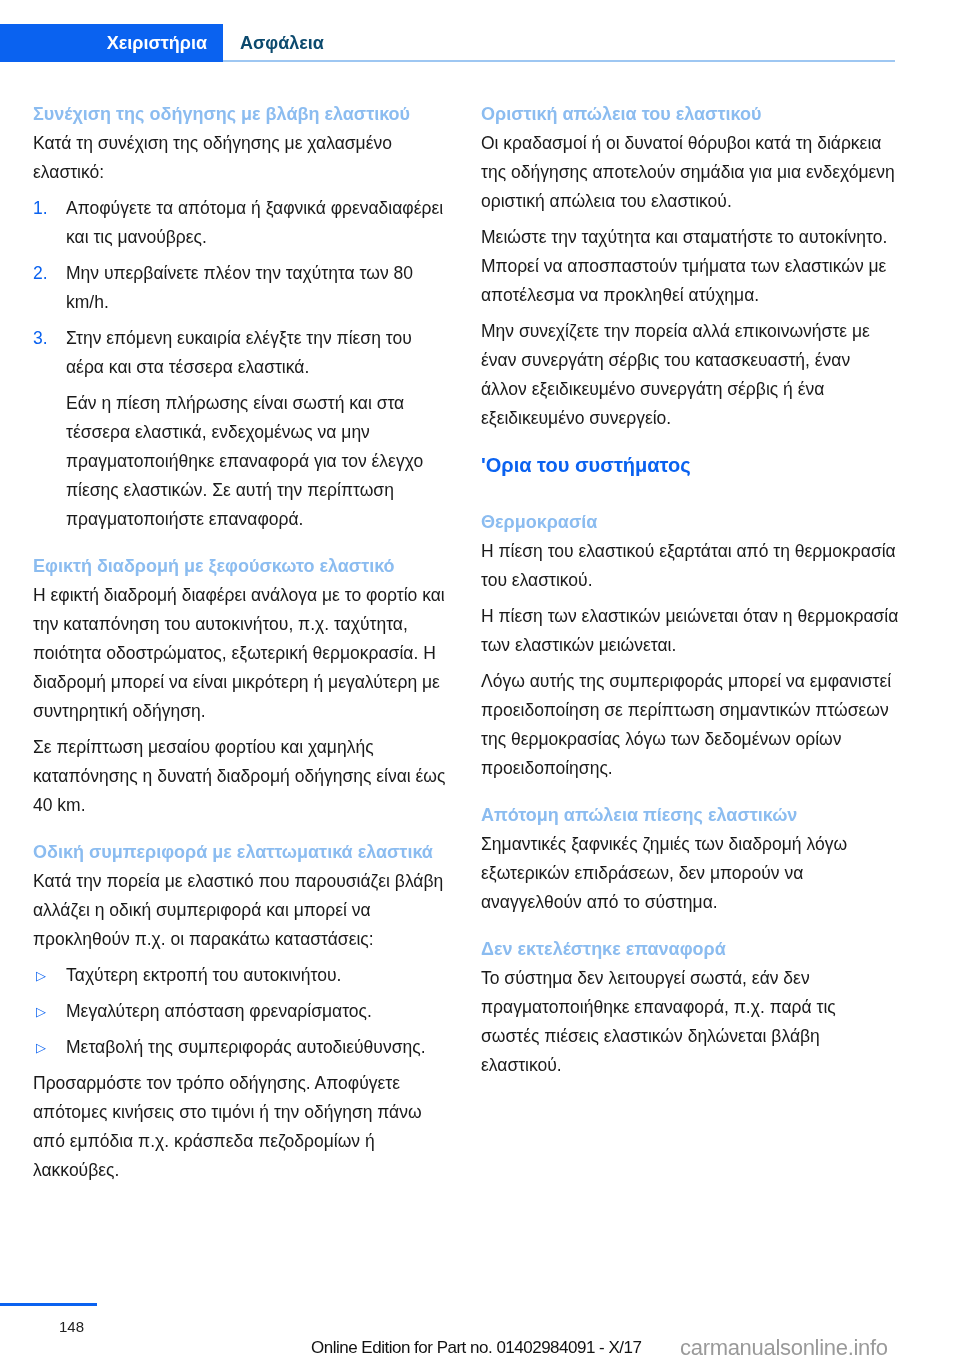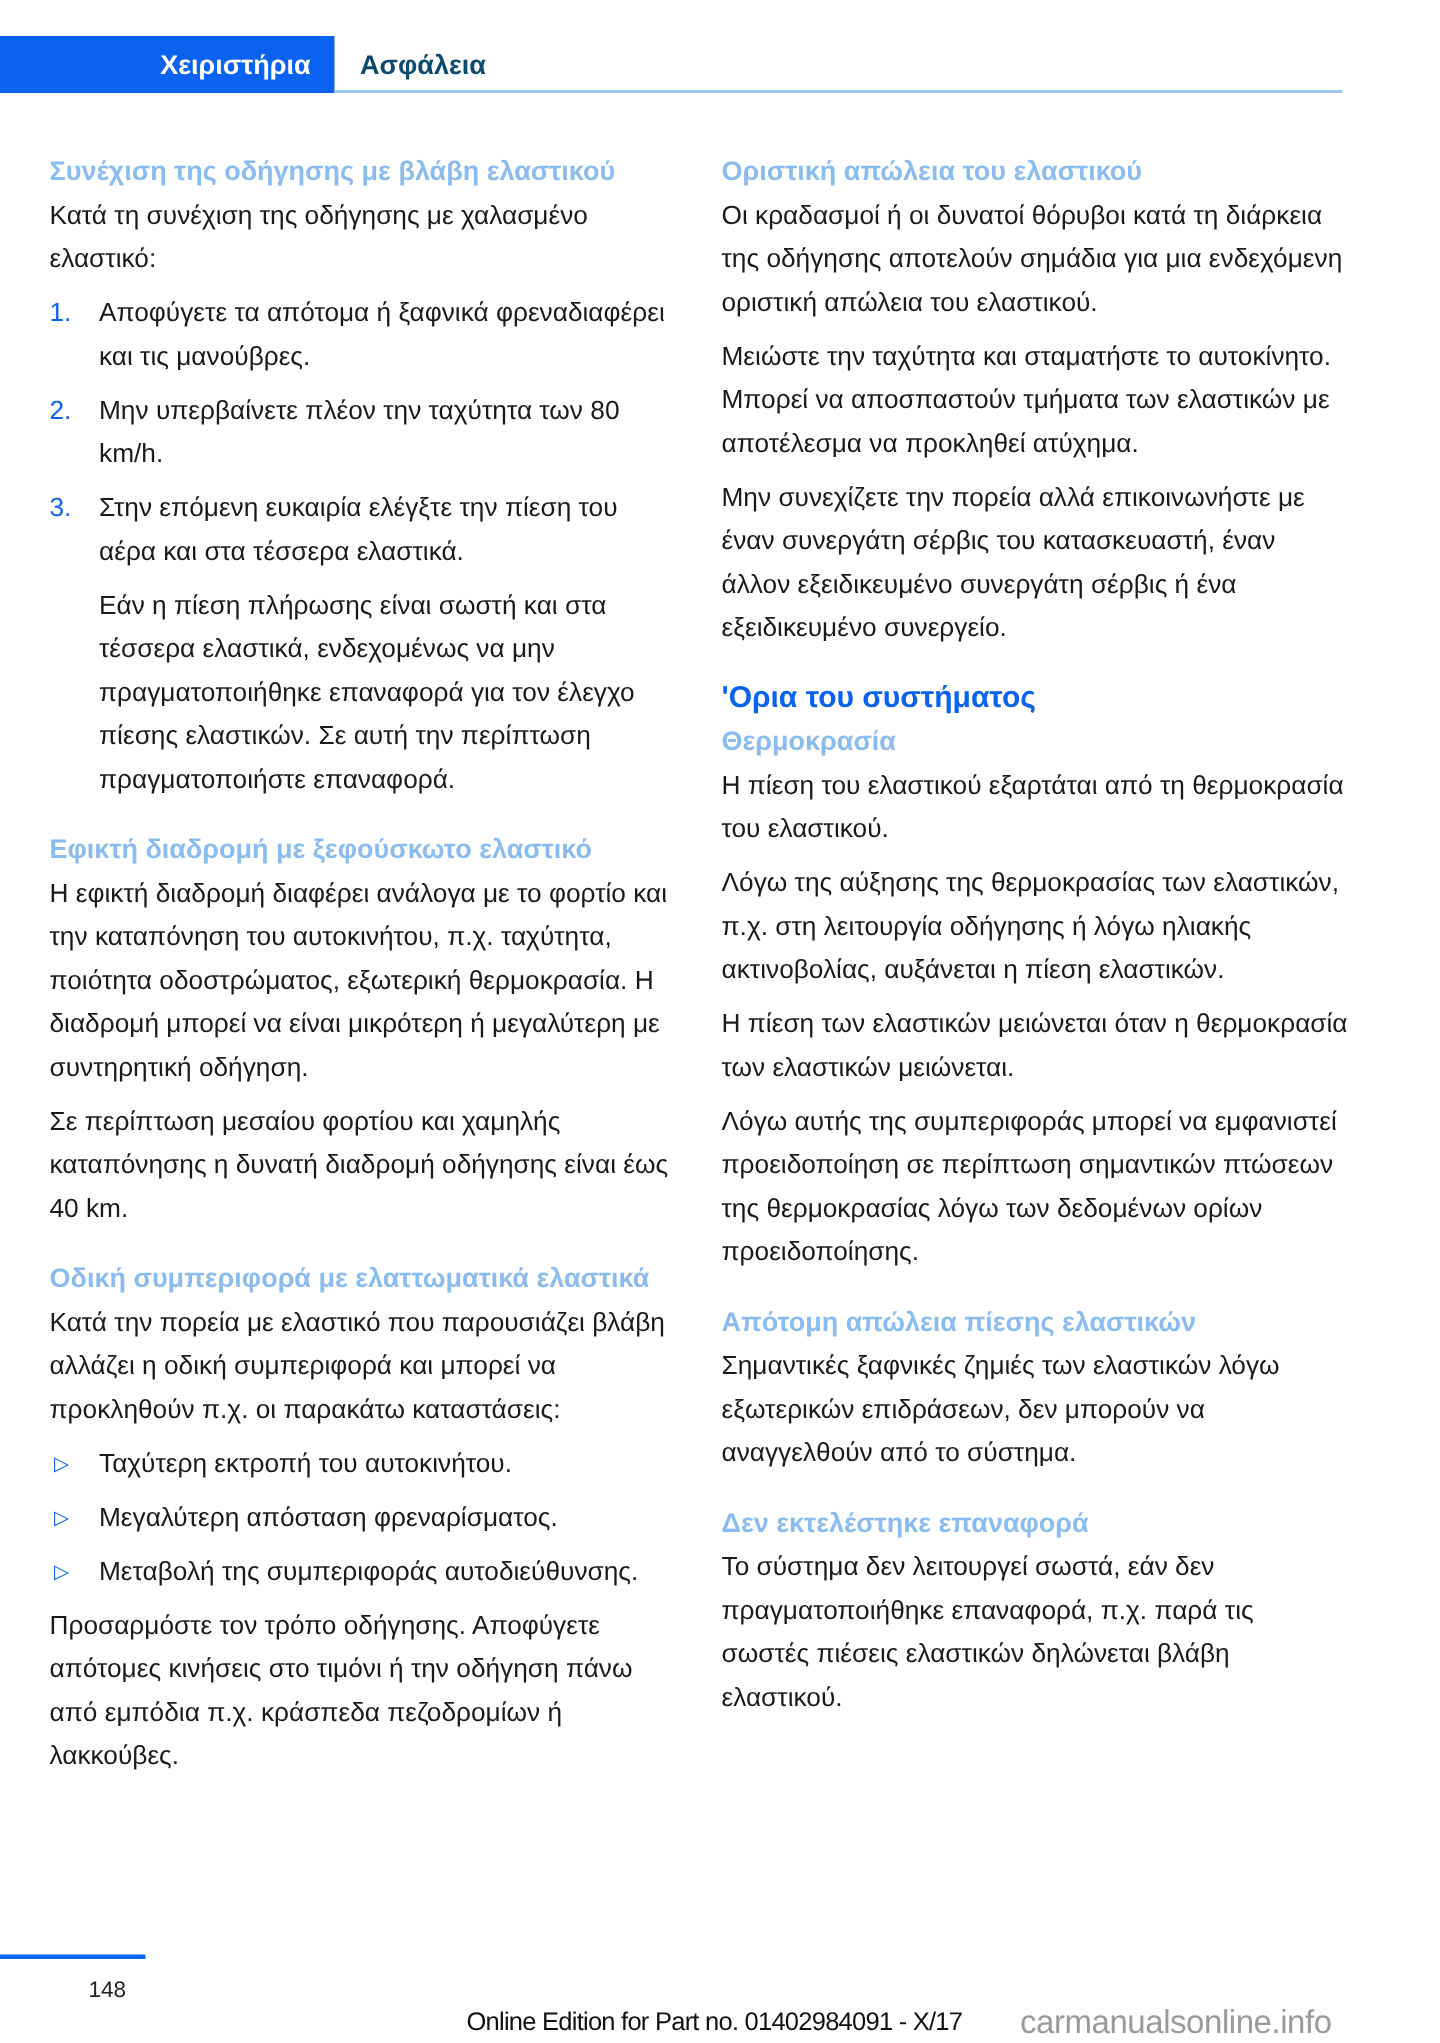--- a/index.html
+++ b/index.html
@@ -94,33 +94,32 @@
 </div>
 
 <div class="col col-right">
   <div class="sec">
     <h3 class="h3">Οριστική απώλεια του ελαστικού</h3>
     <p>Οι κραδασμοί ή οι δυνατοί θόρυβοι κατά τη διάρκεια της οδήγησης αποτελούν σημάδια για μια ενδεχόμενη οριστική απώλεια του ελα­στικού.</p>
     <p>Μειώστε την ταχύτητα και σταματήστε το αυ­τοκίνητο. Μπορεί να αποσπαστούν τμήματα των ελαστικών με αποτέλεσμα να προκληθεί ατύχημα.</p>
     <p>Μην συνεχίζετε την πορεία αλλά επικοινωνή­στε με έναν συνεργάτη σέρβις του κατασκευα­στή, έναν άλλον εξειδικευμένο συνεργάτη σέρ­βις ή ένα εξειδικευμένο συνεργείο.</p>
   </div>
 
-  <h2 class="h2" style="margin-bottom:0;">'Ορια του συστήματος</h2>
+  <h2 class="h2" style="margin-bottom:28px;">'Ορια του συστήματος</h2>
 
   <div class="sec">
     <h3 class="h3">Θερμοκρασία</h3>
     <p>Η πίεση του ελαστικού εξαρτάται από τη θερ­μοκρασία του ελαστικού.</p>
-    <p>Λόγω της αύξησης της θερμοκρασίας των ελαστικών, π.χ. στη λειτουργία οδήγησης ή λόγω ηλιακής ακτινοβολίας, αυξάνεται η πίεση ελαστικών.</p>
     <p>Η πίεση των ελαστικών μειώνεται όταν η θερ­μοκρασία των ελαστικών μειώνεται.</p>
     <p>Λόγω αυτής της συμπεριφοράς μπορεί να εμ­φανιστεί προειδοποίηση σε περίπτωση σημα­ντικών πτώσεων της θερμοκρασίας λόγω των δεδομένων ορίων προειδοποίησης.</p>
   </div>
 
   <div class="sec">
     <h3 class="h3">Απότομη απώλεια πίεσης ελαστικών</h3>
-    <p>Σημαντικές ξαφνικές ζημιές των ελαστικών λόγω εξωτερικών επιδράσεων, δεν μπορούν να αναγγελθούν από το σύστημα.</p>
+    <p>Σημαντικές ξαφνικές ζημιές των διαδρομή λόγω εξωτερικών επιδράσεων, δεν μπορούν να αναγγελθούν από το σύστημα.</p>
   </div>
 
   <div class="sec">
     <h3 class="h3">Δεν εκτελέστηκε επαναφορά</h3>
     <p>Το σύστημα δεν λειτουργεί σωστά, εάν δεν πραγματοποιήθηκε επαναφορά, π.χ. παρά τις σωστές πιέσεις ελαστικών δηλώνεται βλάβη ελαστικού.</p>
   </div>
 </div>
 
 <div class="footer-rule"></div>
 <div class="page-num">148</div>

